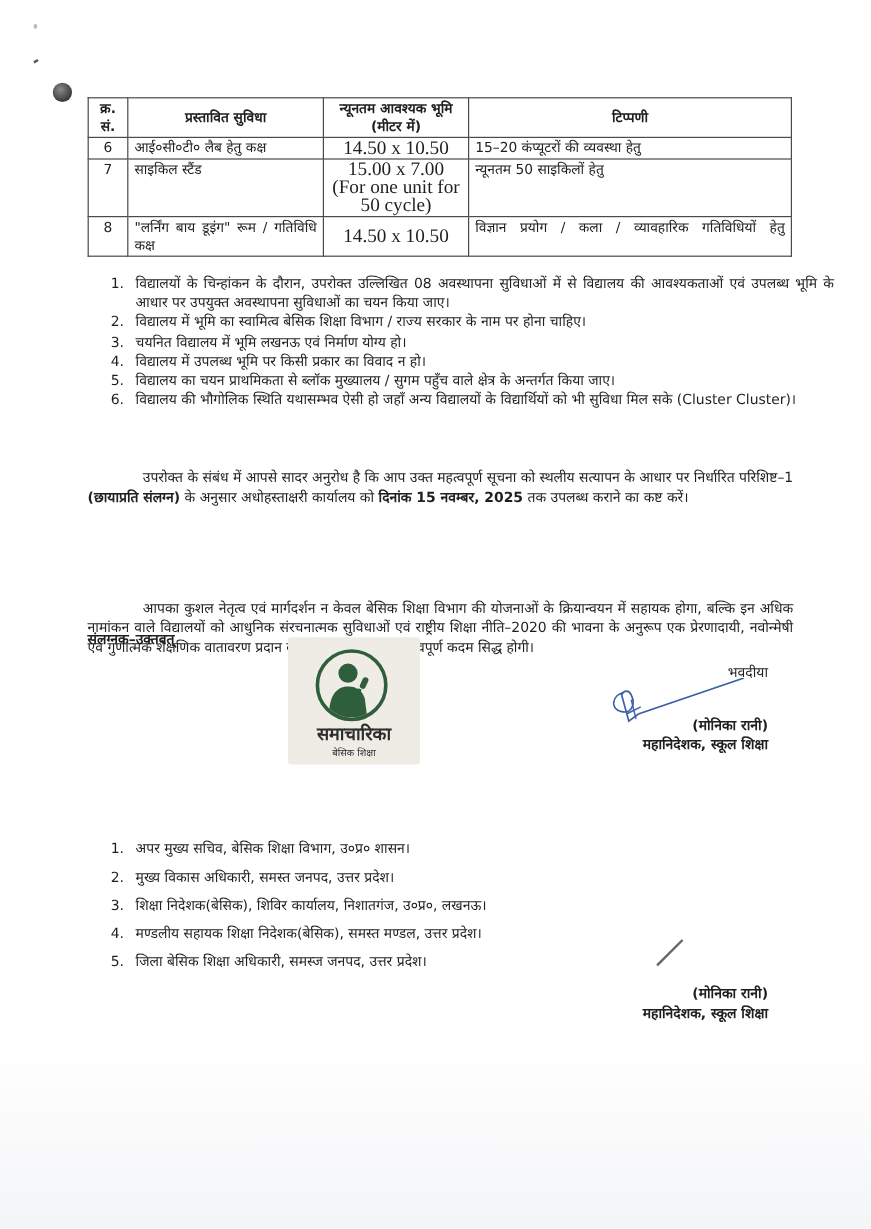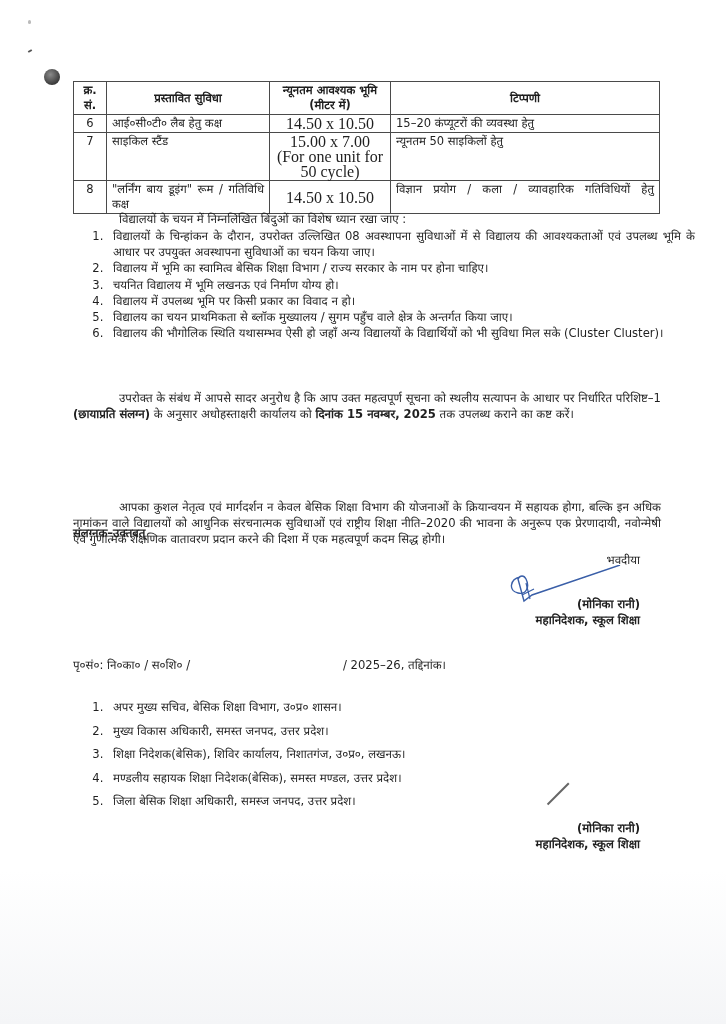--- a/index.html
+++ b/index.html
@@ -81,52 +81,59 @@
       </tr>
       <tr>
         <td class="c-no">8</td>
         <td class="c-fac justify-spread">"लर्निंग बाय डूइंग" रूम / गतिविधि कक्ष</td>
         <td class="c-area" style="vertical-align:middle">14.50 x 10.50</td>
         <td class="c-note justify-spread">विज्ञान प्रयोग / कला / व्यावहारिक गतिविधियों हेतु</td>
       </tr>
     </tbody>
   </table>
 
-  <div class="body-text intro">विद्यालयों के चयन में निम्नलिखित बिंदुओं का विशेष ध्यान रखा जाए :</div>
   <ol class="criteria">
     <li>विद्यालयों के चिन्हांकन के दौरान, उपरोक्त उल्लिखित 08 अवस्थापना सुविधाओं में से विद्यालय की आवश्यकताओं एवं उपलब्ध भूमि के आधार पर उपयुक्त अवस्थापना सुविधाओं का चयन किया जाए।</li>
     <li>विद्यालय में भूमि का स्वामित्व बेसिक शिक्षा विभाग / राज्य सरकार के नाम पर होना चाहिए।</li>
     <li>चयनित विद्यालय में भूमि लखनऊ एवं निर्माण योग्य हो।</li>
     <li>विद्यालय में उपलब्ध भूमि पर किसी प्रकार का विवाद न हो।</li>
     <li>विद्यालय का चयन प्राथमिकता से ब्लॉक मुख्यालय / सुगम पहुँच वाले क्षेत्र के अन्तर्गत किया जाए।</li>
     <li>विद्यालय की भौगोलिक स्थिति यथासम्भव ऐसी हो जहाँ अन्य विद्यालयों के विद्यार्थियों को भी सुविधा मिल सके (Cluster Cluster)।</li>
   </ol>
 
   <div class="body-text para1"><span>उपरोक्त के संबंध में आपसे सादर अनुरोध है कि आप उक्त महत्वपूर्ण सूचना को स्थलीय सत्यापन के आधार पर निर्धारित परिशिष्ट–1 </span><b class="hl">(छायाप्रति संलग्न)</b><span> के अनुसार अधोहस्ताक्षरी कार्यालय को </span><b class="hl">दिनांक 15 नवम्बर, 2025</b><span> तक उपलब्ध कराने का कष्ट करें।</span></div>
 
   <div class="body-text para2">आपका कुशल नेतृत्व एवं मार्गदर्शन न केवल बेसिक शिक्षा विभाग की योजनाओं के क्रियान्वयन में सहायक होगा, बल्कि इन अधिक नामांकन वाले विद्यालयों को आधुनिक संरचनात्मक सुविधाओं एवं राष्ट्रीय शिक्षा नीति–2020 की भावना के अनुरूप एक प्रेरणादायी, नवोन्मेषी एवं गुणात्मक शैक्षणिक वातावरण प्रदान करने की दिशा में एक महत्वपूर्ण कदम सिद्ध होगी।</div>
 
   <div class="enclosure">संलग्नक–उक्तवत्</div>
 
+  <div class="logo">
+    <div class="logo-circle">
+      <svg width="54" height="54" viewBox="0 0 54 54">
+        <circle cx="24" cy="17" r="8" fill="#2e5e3c"></circle>
+        <path d="M8 54 C8 36 14 28 24 28 C32 28 36 32 38 38 L40 54 Z" fill="#2e5e3c"></path>
+        <rect x="35" y="20" width="5" height="10" rx="2.5" fill="#2e5e3c" transform="rotate(25 37 25)"></rect>
+        <path d="M30 40 L34 30" stroke="#2e5e3c" stroke-width="3"></path>
+      </svg>
+    </div>
+    <div class="logo-title">समाचारिका</div>
+    <div class="logo-sub">बेसिक शिक्षा</div>
+  </div>
 
   <div class="sign-block sign1">
     <div>भवदीया</div>
     <div style="height:28px"></div>
     <div class="sign-name">(मोनिका रानी)</div>
     <div class="sign-name">महानिदेशक, स्कूल शिक्षा</div>
   </div>
   <svg class="signature-svg" width="130" height="50" viewBox="0 0 130 50">
     <path d="M20 12 C10 14 8 26 18 28 C26 30 30 22 26 14 C24 10 20 10 18 14 L24 36 L32 30 L120 0" fill="none" stroke="#3a5fa8" stroke-width="1.4"></path>
     <path d="M22 30 L34 24 M26 18 L30 34" fill="none" stroke="#3a5fa8" stroke-width="1.2"></path>
   </svg>
 
-  <div class="ref-line">
-    <span>पृ०सं०: नि०का० / स०शि० /</span>
-    <span class="ref-right">/ 2025–26, तद्दिनांक।</span>
-  </div>
 
   <ol class="copy-list">
     <li>अपर मुख्य सचिव, बेसिक शिक्षा विभाग, उ०प्र० शासन।</li>
     <li>मुख्य विकास अधिकारी, समस्त जनपद, उत्तर प्रदेश।</li>
     <li>शिक्षा निदेशक(बेसिक), शिविर कार्यालय, निशातगंज, उ०प्र०, लखनऊ।</li>
     <li>मण्डलीय सहायक शिक्षा निदेशक(बेसिक), समस्त मण्डल, उत्तर प्रदेश।</li>
     <li>जिला बेसिक शिक्षा अधिकारी, समस्ज जनपद, उत्तर प्रदेश।</li>
   </ol>
 
   <div class="stroke2"></div>

